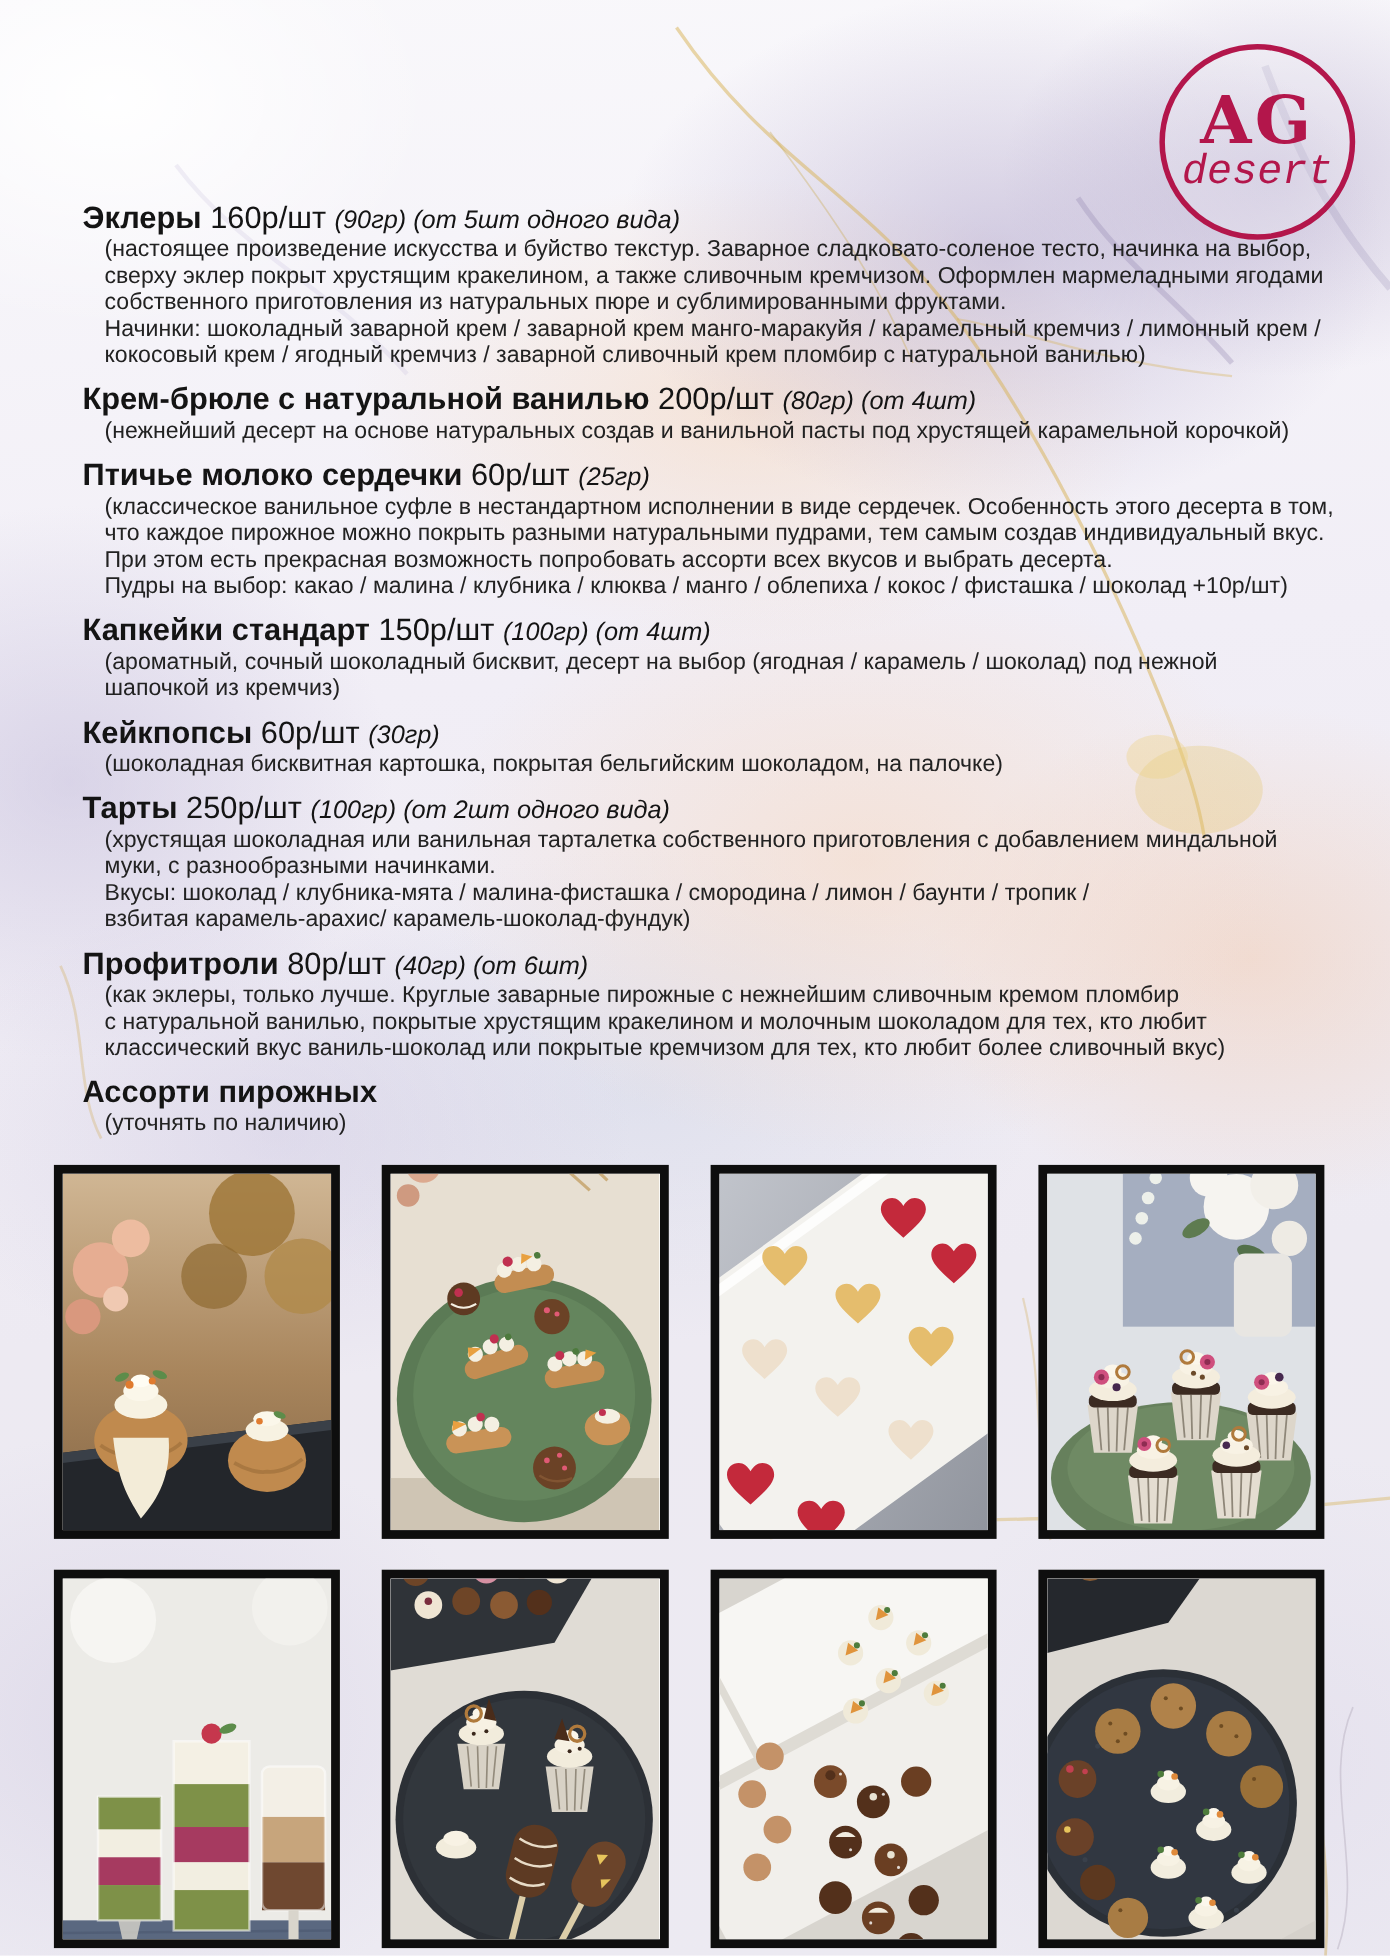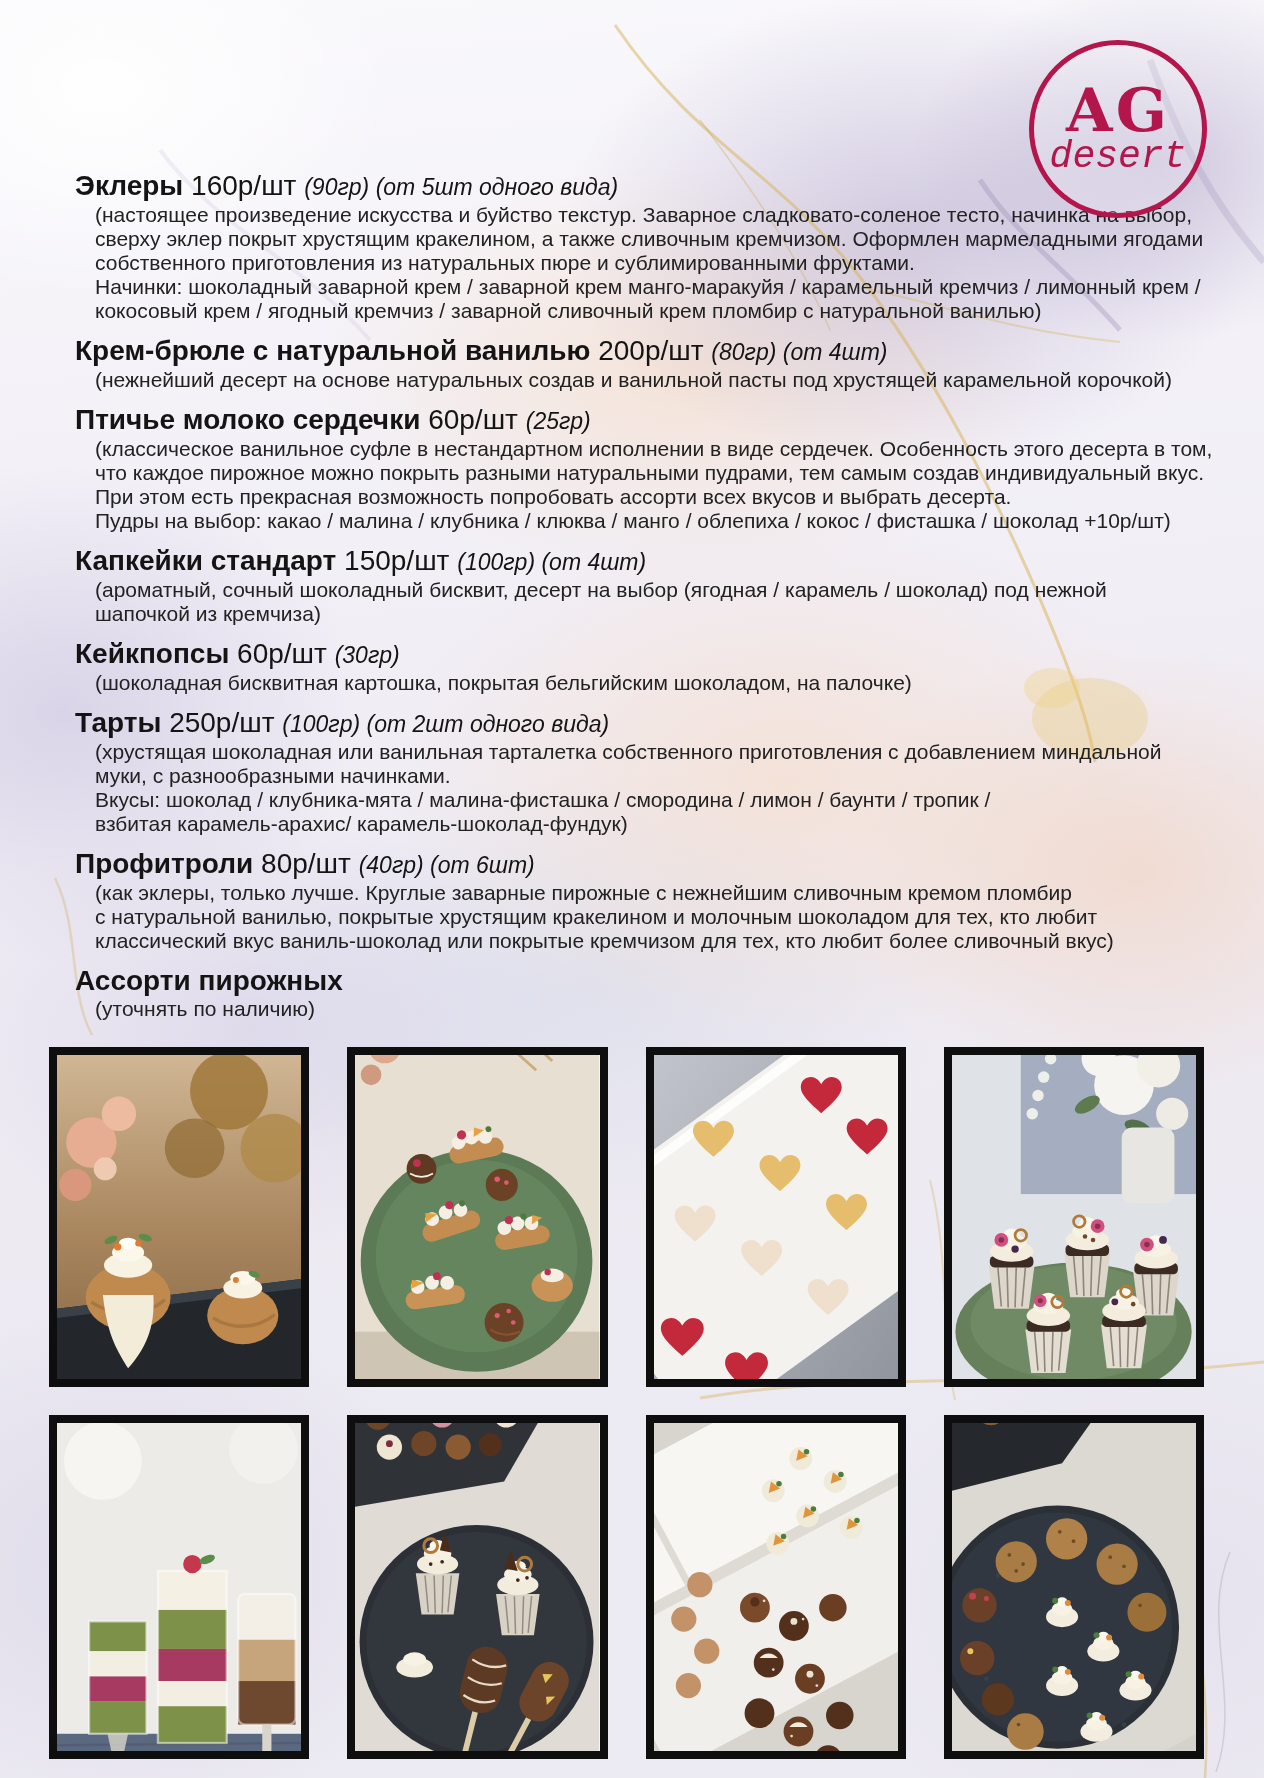--- a/index.html
+++ b/index.html
@@ -15,31 +15,31 @@
       radial-gradient(ellipse 430px 330px at 90% 49%, rgba(243,199,168,.45), rgba(243,199,168,0) 70%),
       radial-gradient(ellipse 420px 360px at 5% 40%, rgba(188,180,214,.45), rgba(188,180,214,0) 70%),
       radial-gradient(ellipse 460px 320px at 20% 58%, rgba(198,192,222,.38), rgba(198,192,222,0) 70%),
       radial-gradient(ellipse 520px 320px at 46% 56%, rgba(206,212,230,.45), rgba(206,212,230,0) 70%),
       radial-gradient(ellipse 480px 380px at 10% 88%, rgba(204,197,222,.42), rgba(204,197,222,0) 70%),
       radial-gradient(ellipse 520px 400px at 92% 90%, rgba(223,218,234,.5), rgba(223,218,234,0) 70%),
       linear-gradient(175deg,#f9f8fb 0%,#f1eef6 35%,#edeaf2 65%,#eceaf2 100%);
   }
   .veins{position:absolute;left:0;top:0;z-index:0;pointer-events:none;}
   .logo{
-    position:absolute;top:40px;right:57px;width:168px;height:168px;z-index:3;
+    position:absolute;top:40px;right:32px;width:168px;height:168px;z-index:3;
     border:5px solid #b3164b;border-radius:50%;
     background:rgba(255,255,255,.22);
     display:flex;flex-direction:column;align-items:center;justify-content:center;
     color:#b3164b;text-align:center;
   }
   .logo .initials{font-family:"DejaVu Serif",serif;font-weight:700;font-size:60px;line-height:58px;letter-spacing:3px;}
   .logo .script{font-family:Liberation Mono, monospace;font-style:italic;font-size:38px;line-height:40px;margin-top:-2px;}
   .menu{position:relative;z-index:2;padding:170px 40px 0 75px;}
   .sec-title{font-size:28px;font-weight:700;line-height:32px;margin-top:12px;white-space:nowrap;color:#141414;}
-  .sec-title:first-child{margin-top:0;}
+  .sec-title:first-child{margin-top:12px;}
   .sec-title .price{font-weight:400;}
   .sec-title .note{font-weight:400;font-style:italic;font-size:23px;}
   .desc{font-size:21px;line-height:24px;white-space:nowrap;color:#222;margin-left:20px;}
   .grid{
     position:relative;z-index:2;margin:26px 60px 0 49px;
     display:grid;grid-template-columns:repeat(4,1fr);grid-template-rows:340px 344px;
     column-gap:38px;row-gap:28px;
   }
   .photo{border:8px solid #0e0e0e;background:#fff;overflow:hidden;}
   .photo svg{display:block;width:100%;height:100%;}
@@ -83,21 +83,21 @@
     <div class="desc">(нежнейший десерт на основе натуральных создав и ванильной пасты под хрустящей карамельной корочкой)</div>
 
     <div class="sec-title"><span>Птичье молоко сердечки</span> <span class="price">60р/шт</span> <span class="note">(25гр)</span></div>
     <div class="desc">(классическое ванильное суфле в нестандартном исполнении в виде сердечек. Особенность этого десерта в том,</div>
     <div class="desc">что каждое пирожное можно покрыть разными натуральными пудрами, тем самым создав индивидуальный вкус.</div>
     <div class="desc">При этом есть прекрасная возможность попробовать ассорти всех вкусов и выбрать десерта.</div>
     <div class="desc">Пудры на выбор: какао / малина / клубника / клюква / манго / облепиха / кокос / фисташка / шоколад +10р/шт)</div>
 
     <div class="sec-title"><span>Капкейки стандарт</span> <span class="price">150р/шт</span> <span class="note">(100гр) (от 4шт)</span></div>
     <div class="desc">(ароматный, сочный шоколадный бисквит, десерт на выбор (ягодная / карамель / шоколад) под нежной</div>
-    <div class="desc">шапочкой из кремчиза)</div>
+    <div class="desc">шапочкой из кремчиз)</div>
 
     <div class="sec-title"><span>Кейкпопсы</span> <span class="price">60р/шт</span> <span class="note">(30гр)</span></div>
     <div class="desc">(шоколадная бисквитная картошка, покрытая бельгийским шоколадом, на палочке)</div>
 
     <div class="sec-title"><span>Тарты</span> <span class="price">250р/шт</span> <span class="note">(100гр) (от 2шт одного вида)</span></div>
     <div class="desc">(хрустящая шоколадная или ванильная тарталетка собственного приготовления с добавлением миндальной</div>
     <div class="desc">муки, с разнообразными начинками.</div>
     <div class="desc">Вкусы: шоколад / клубника-мята / малина-фисташка / смородина / лимон / баунти / тропик /</div>
     <div class="desc">взбитая карамель-арахис/ карамель-шоколад-фундук)</div>
 

